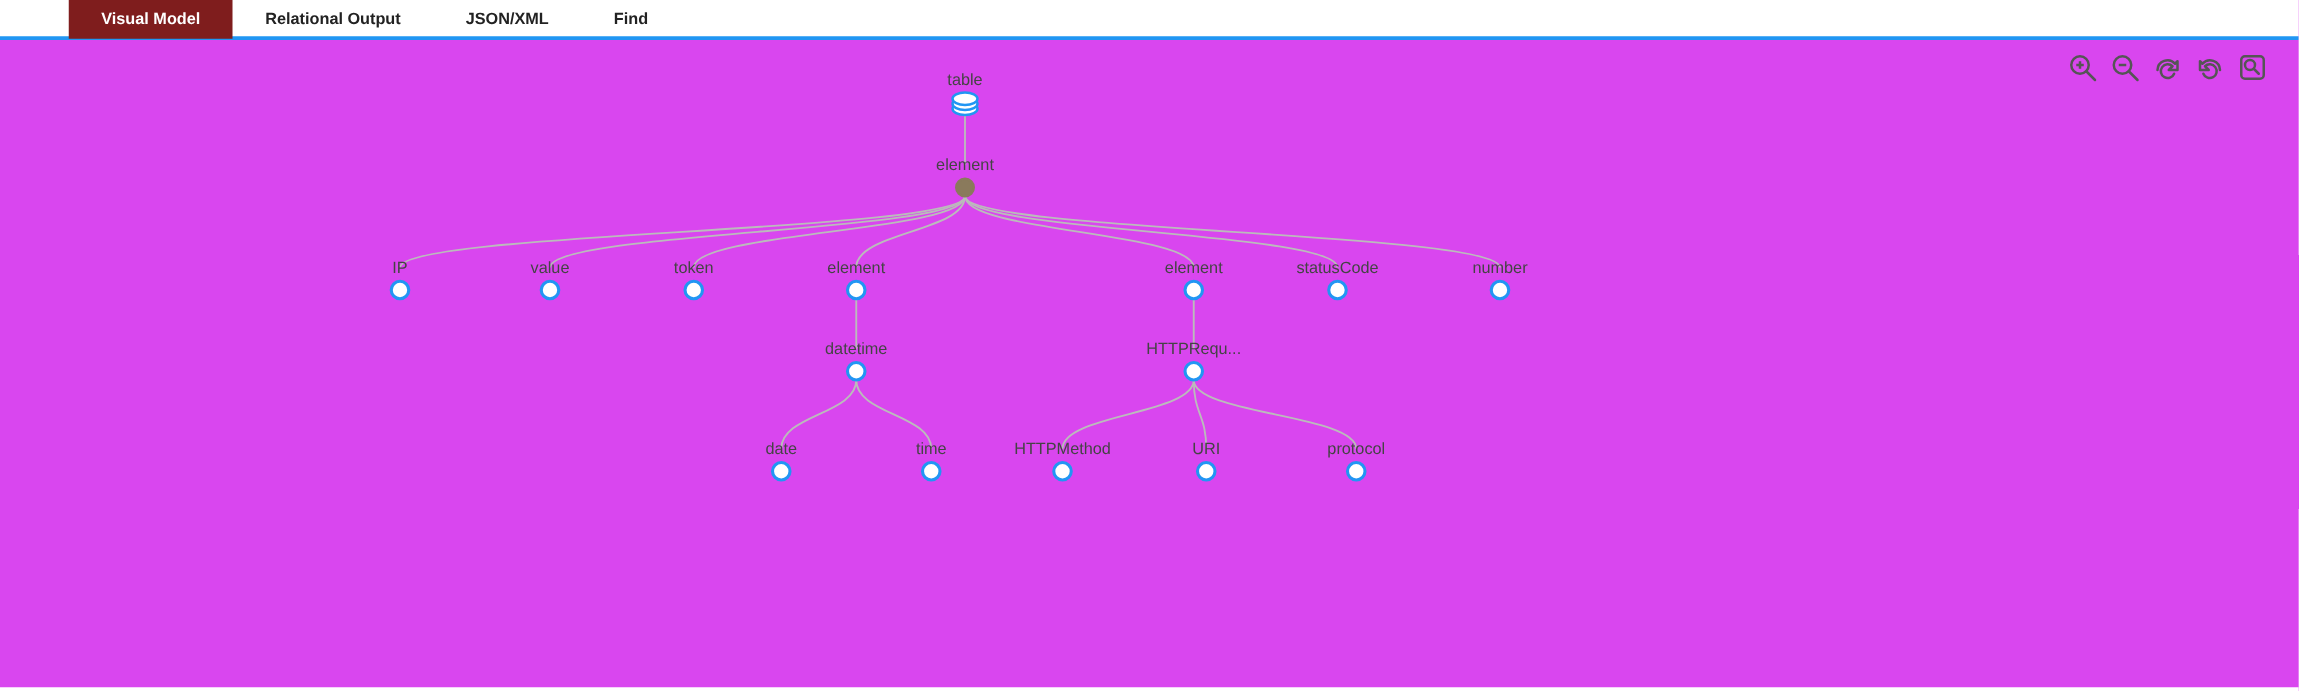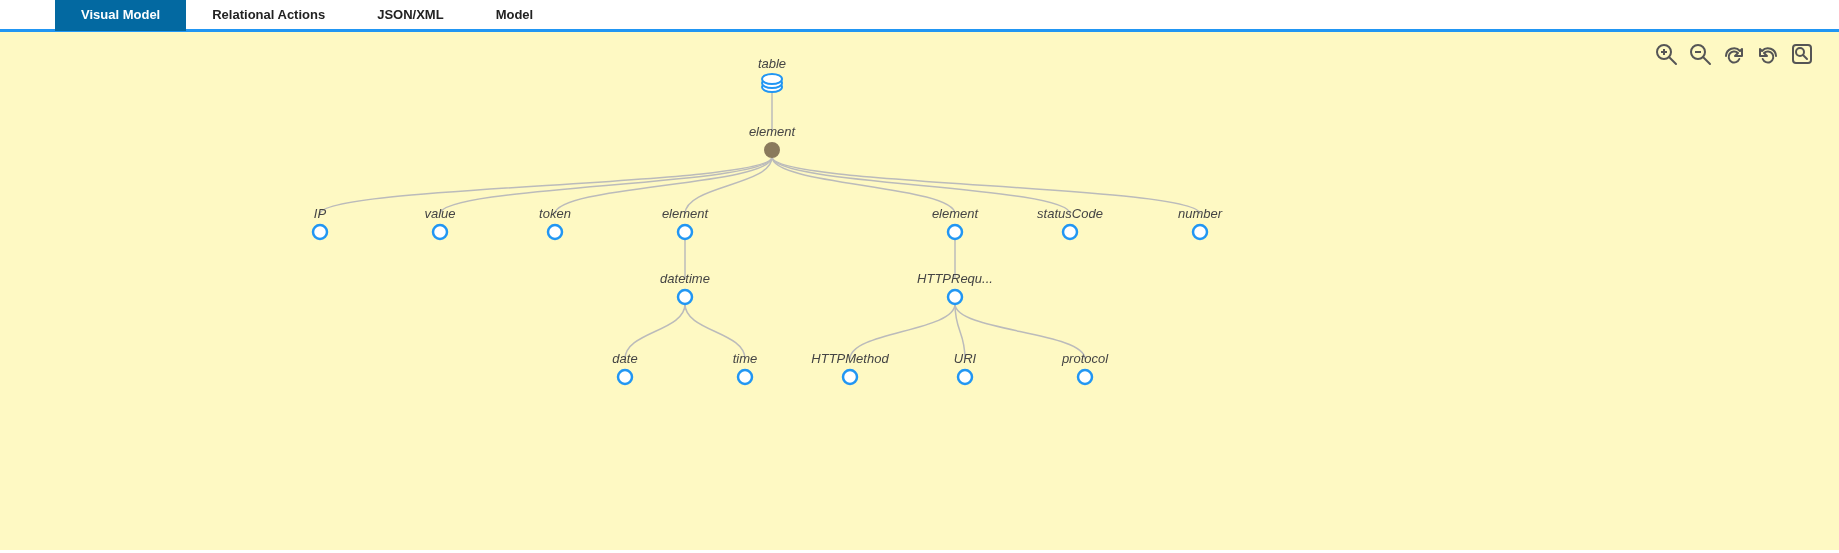--- a/index.html
+++ b/index.html
@@ -1,38 +1,38 @@
 <!DOCTYPE html>
 <html><head>
   <meta charset="utf-8">
   <style>
     * { margin:0; padding:0; box-sizing:border-box; }
     body { font-family:"Helvetica Neue",Helvetica,Arial,sans-serif; font-size:14px; background:#fff; color:#333; width:1839px; }
     .tabs { display:flex; align-items:center; padding-left:55px; height:32px; border-bottom:3px solid #2196F3; gap:0; }
     .tab { padding:0 26px; height:32px; display:flex; align-items:center; font-size:13px; font-weight:600; color:#222; cursor:pointer; }
-    .tab.active { background:#0369a1; color:#fff; }
-    .canvas-wrap { position:relative; background:#fef9c3; height:518px;font-style:italic; }
+    .tab.active { background:#7f1d1d; color:#fff; }
+    .canvas-wrap { position:relative; background:#d946ef; height:518px; }
     svg.tree { position:absolute; inset:0; width:100%; height:100%; }
     .toolbar { position:absolute; top:10px; right:25px; display:flex; gap:10px; align-items:center; }
     .tool-icon { width:24px; height:24px; cursor:pointer; display:flex; align-items:center; justify-content:center; }
     .tool-icon svg { width:24px; height:24px; }
     text.node-label { font-size:13px; fill:#444; text-anchor:middle; font-family:inherit; }
     circle.ring { fill:#fff; stroke:#2196F3; stroke-width:2.5; }
     circle.solid { fill:#8a7a5c; stroke:#8a7a5c; stroke-width:2; }
     path.link { fill:none; stroke:#bbb; stroke-width:1.5; }
     .db-icon .c1, .db-icon .c2, .db-icon .c3 { fill:#fff; stroke:#2196F3; stroke-width:2; }
   </style>
 </head>
 <body>
 
 <div class="tabs">
   <div class="tab active">Visual Model</div>
-  <div class="tab">Relational Actions</div>
+  <div class="tab">Relational Output</div>
   <div class="tab">JSON/XML</div>
-  <div class="tab">Model</div>
+  <div class="tab">Find</div>
 </div>
 
 <div class="canvas-wrap">
   <svg class="tree" id="tree-svg">
       <path d="M772,57 C772,78.5 772,78.5 772,100" class="link"></path>
       <path d="M772,125 C772,153.5 320,153.5 320,182" class="link"></path>
       <path d="M772,125 C772,153.5 440,153.5 440,182" class="link"></path>
       <path d="M772,125 C772,153.5 555,153.5 555,182" class="link"></path>
       <path d="M772,125 C772,153.5 685,153.5 685,182" class="link"></path>
       <path d="M772,125 C772,153.5 955,153.5 955,182" class="link"></path>

